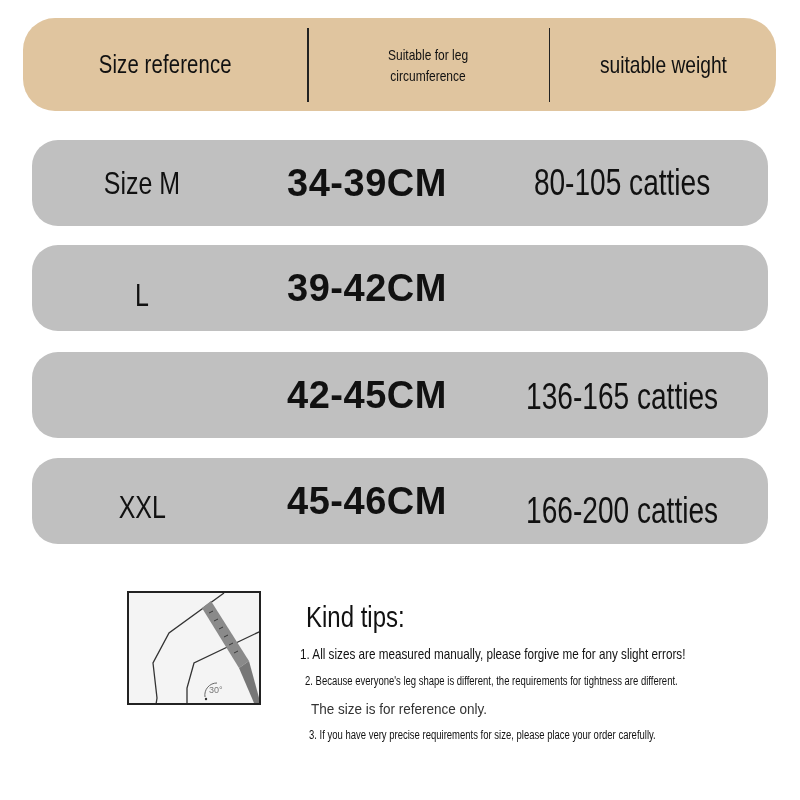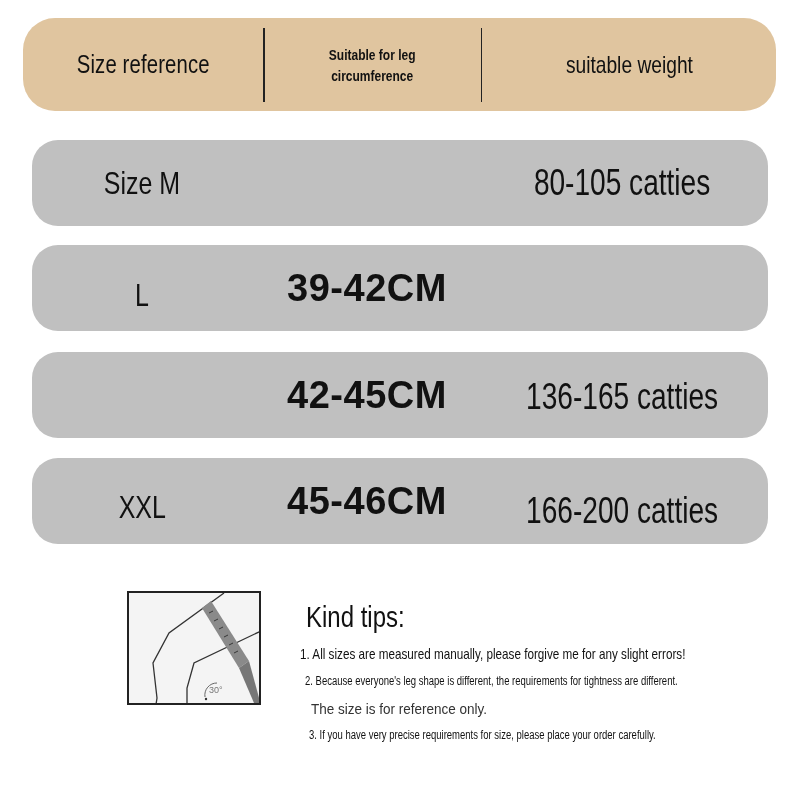--- a/index.html
+++ b/index.html
@@ -3,22 +3,22 @@
 <meta charset="utf-8">
 <style>
   html, body { margin:0; padding:0; background:#ffffff; }
   body { width:800px; height:800px; position:relative; overflow:hidden; font-family:"Liberation Sans", sans-serif; color:#111; }
   .header {
     position:absolute; left:23px; top:18px; width:753px; height:93px;
     background:#e0c59f; border-radius:32px;
     display:flex; align-items:center;
   }
   .hcell { flex:1; display:flex; align-items:center; justify-content:center; text-align:center; height:100%; }
-  .hcell.c1 { width:240px; flex:none; }
-  .hcell.c2 { width:216px; flex:none;font-weight:bold; }
+  .hcell.c1 { width:284px; flex:none; }
+  .hcell.c2 { width:240px; flex:none; }
   .hcell.c3 { flex:1; }
   .hdiv { width:1.5px; height:74px; background:#222; flex:none; }
   .h-big { font-size:26px; transform:scaleX(0.78); display:inline-block; letter-spacing:0.2px; }
   .h-small { font-size:15px; line-height:21px; transform:scaleX(0.8); display:inline-block; }
   .h-mid { font-size:24px; transform:scaleX(0.8); display:inline-block; }
 
   .row {
     position:absolute; left:32px; width:736px; height:86px;
     background:#c0c0c0; border-radius:26px;
   }
@@ -54,20 +54,21 @@
   <div class="hdiv"></div>
   <div class="hcell c3">
     <span class="h-mid">suitable weight</span>
   </div>
 </div>
 
 <div class="row" style="top:140px;">
   <div class="size">
       <span>Size M</span>
     </div>
+  <div class="circ">34-39CM</div>
   <div class="wt">
       <span>80-105 catties</span>
     </div>
 </div>
 
 <div class="row" style="top:245px;">
   <div class="size" style="padding-top:14px;box-sizing:border-box;">
       <span>L</span>
     </div>
   <div class="circ">39-42CM</div>

